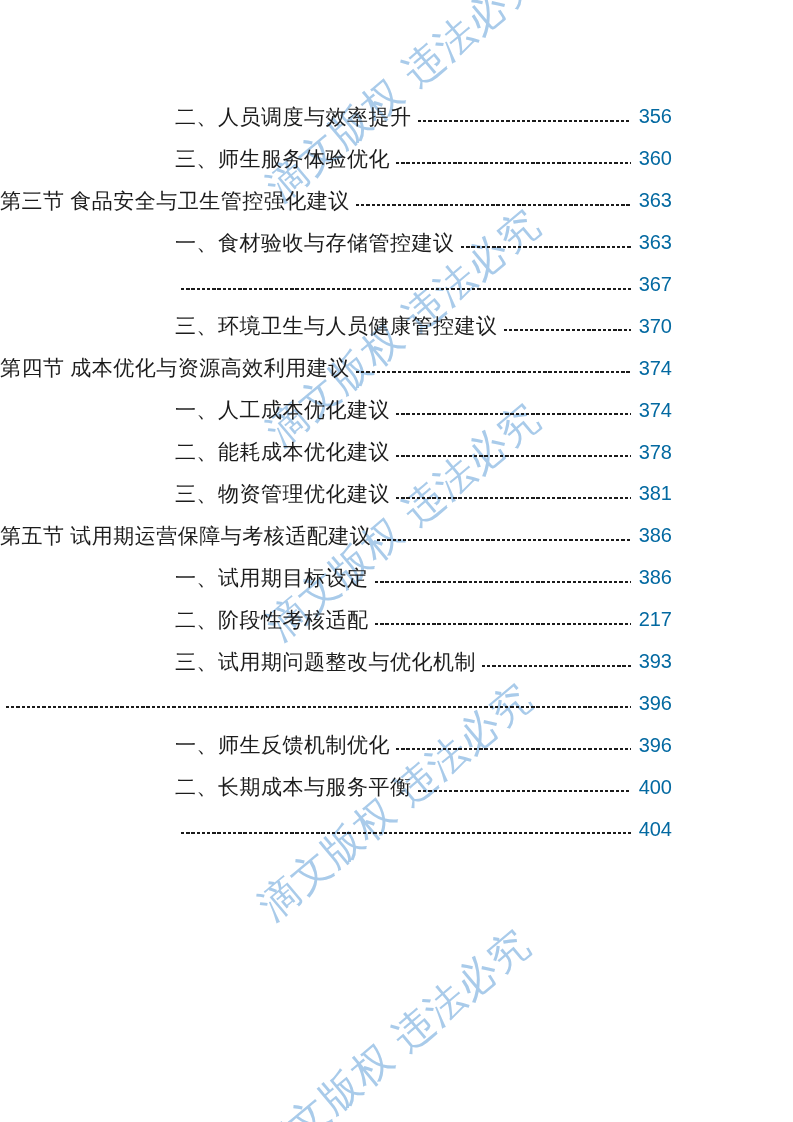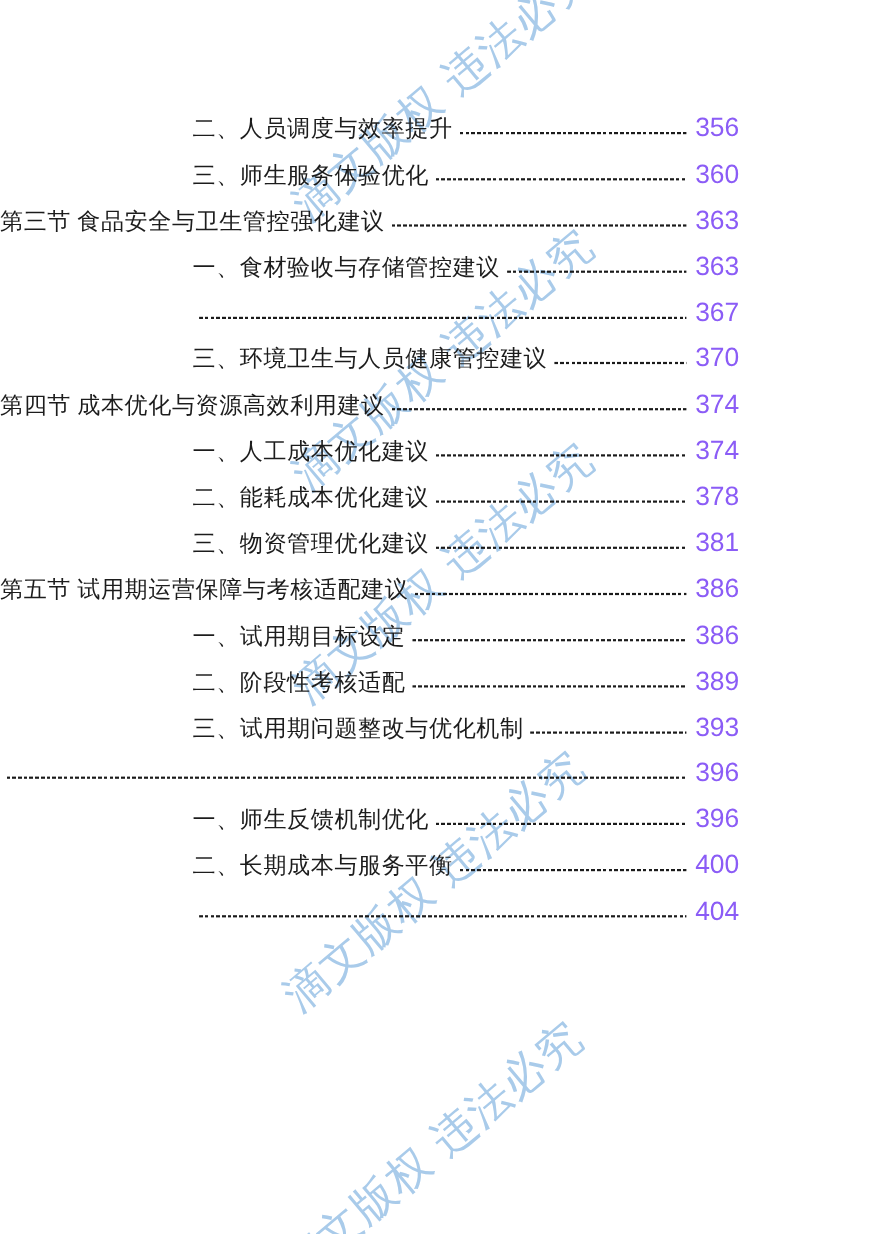--- a/index.html
+++ b/index.html
@@ -62,23 +62,23 @@
     top: 4px;
     background: repeating-linear-gradient(
       to right,
       #1b1b1b 0px, #1b1b1b 3.3px,
       transparent 3.3px, transparent 5.2px
     );
   }
   .toc-page {
     flex: 0 0 auto;
     font-family: "Liberation Sans", sans-serif;
-    font-size: 24px;
+    font-size: 20px;
     padding-left: 8px;
-    color: #8b5cf6;
+    color: #0369a1;
   }
 </style>
 </head>
 <body>
 
 <div class="page">
   <div class="wm-layer">
       <span class="wm" style="left: 272px; top: 172px; color: rgb(169, 203, 234); font-size: 40px; transform: rotate(-40deg);">滴文版权 违法必究</span>
       <span class="wm" style="left: 272px; top: 417px; color: rgb(169, 203, 234); font-size: 40px; transform: rotate(-40deg);">滴文版权 违法必究</span>
       <span class="wm" style="left: 272px; top: 611px; color: rgb(169, 203, 234); font-size: 40px; transform: rotate(-40deg);">滴文版权 违法必究</span>
@@ -141,21 +141,21 @@
         <span class="toc-page">386</span>
       </div>
       <div class="toc-row level2">
         <span class="toc-label">一、试用期目标设定</span>
         <span class="toc-leader"></span>
         <span class="toc-page">386</span>
       </div>
       <div class="toc-row level2">
         <span class="toc-label">二、阶段性考核适配</span>
         <span class="toc-leader"></span>
-        <span class="toc-page">389</span>
+        <span class="toc-page">217</span>
       </div>
       <div class="toc-row level2">
         <span class="toc-label">三、试用期问题整改与优化机制</span>
         <span class="toc-leader"></span>
         <span class="toc-page">393</span>
       </div>
       <div class="toc-row level1">
         <span class="toc-leader"></span>
         <span class="toc-page">396</span>
       </div>

